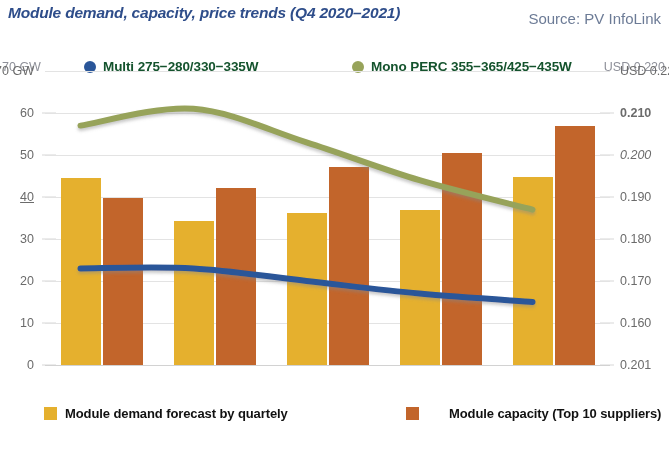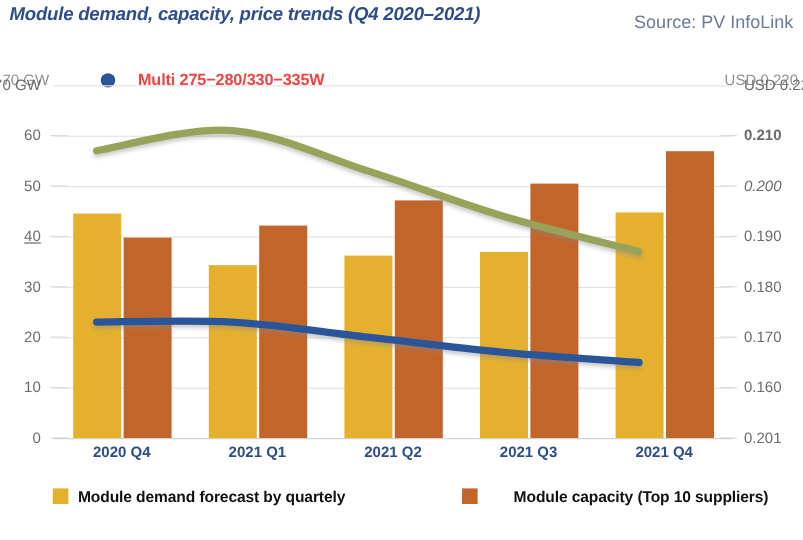--- a/index.html
+++ b/index.html
@@ -26,21 +26,21 @@
   .axis-unit-left{
     position:absolute;left:2px;top:2px;font-size:12.5px;color:#8e9099;white-space:nowrap;
   }
   .axis-unit-right{
     position:absolute;right:4px;top:2px;font-size:12.5px;color:#8e9099;white-space:nowrap;
   }
   .tl-item{position:absolute;top:1px;display:flex;align-items:center;gap:7px;white-space:nowrap;}
   .tl-item.blue{left:84px;}
   .tl-item.green{left:352px;}
   .tl-dot{width:12px;height:12px;border-radius:50%;display:block;flex:none;}
-  .tl-label{font-size:13.5px;color:#ef4444;font-weight:600;letter-spacing:-0.1px;margin-left:12px;}
+  .tl-label{font-size:13.5px;color:#14532d;font-weight:600;letter-spacing:-0.1px;}
 
   
   .plot{position:absolute;left:45px;top:71px;width:565px;height:294px;}
   .gridline{position:absolute;left:0;width:100%;height:1px;background:#e3e3e3;}
   .gridline.base{background:#d2d2d2;}
 
   .ylabels-left,.ylabels-right{position:absolute;top:71px;height:294px;width:42px;}
   .ylabels-left{left:0px;}
   .ylabels-right{left:614px;width:55px;}
   .ytick{
@@ -67,41 +67,45 @@
   .xlabels{position:absolute;left:45px;top:370px;width:565px;height:22px;}
   .xlabel{
     position:absolute;top:0;font-size:12.5px;font-weight:bold;color:#2e4d8a;
     text-align:center;white-space:nowrap;transform:translateX(-50%);
   }
 
   
   .bottomlegend{position:absolute;left:0;top:406px;width:652px;height:28px;}
   .bl-item{position:absolute;top:0;display:flex;align-items:center;gap:8px;white-space:nowrap;}
   .bl-item.one{left:44px;}
-  .bl-item.two{left:385px;gap:30px;}
+  .bl-item.two{left:406px;gap:30px;}
   .bl-swatch{width:13px;height:13px;display:block;flex:none;}
   .bl-label{font-size:13px;color:#111;font-weight:600;letter-spacing:-0.1px;}
 </style>
 </head>
 <body>
 
 <div id="root">
 
   <div class="title">Module demand, capacity, price trends (Q4 2020–2021)</div>
   <div class="source">Source: PV InfoLink</div>
 
   <div class="toplegend">
     <div class="axis-unit-left">70 GW</div>
     <div class="axis-unit-right">USD 0.220</div>
 
     <div class="tl-item blue">
       <span class="tl-dot" style="background:#2a5699"></span>
       <span class="tl-label">Multi 275−280/330−335W</span>
     </div>
 
+    <div class="tl-item green">
+      <span class="tl-dot" style="background:#97a35a"></span>
+      <span class="tl-label">Mono PERC 355−365/425−435W</span>
+    </div>
   </div>
 
   <div class="ylabels-left" id="y-left">
       <div class="ytick-dash" style="top: 294px;"></div>
       <div class="ytick" style="top: 294px;">0</div>
       <div class="ytick-dash" style="top: 252px;"></div>
       <div class="ytick" style="top: 252px;">10</div>
       <div class="ytick-dash" style="top: 210px;"></div>
       <div class="ytick" style="top: 210px;">20</div>
       <div class="ytick-dash" style="top: 168px;"></div>
@@ -155,27 +159,20 @@
         <defs>
           <filter id="sh" x="-10%" y="-20%" width="130%" height="160%">
             <feDropShadow dx="0" dy="2.5" stdDeviation="1.6" flood-color="#888" flood-opacity="0.45"></feDropShadow>
           </filter>
         </defs>
         <path d="M35.5,197.4 C54.33333333333333,197.4 110.83333333333334,195.3 148.5,197.4 C186.16666666666666,199.5 223.83333333333334,205.8 261.5,210 C299.1666666666667,214.2 336.8333333333333,219.1 374.5,222.6 C412.1666666666667,226.1 468.6666666666667,229.6 487.5,231" fill="none" stroke="#2a5699" stroke-width="6" stroke-linecap="round" stroke-linejoin="round" filter="url(#sh)"></path>
         <path d="M35.5,54.6 C54.33333333333333,51.8 110.83333333333334,35 148.5,37.8 C186.16666666666666,40.599999999999994 223.83333333333334,59.50000000000001 261.5,71.4 C299.1666666666667,83.30000000000001 336.8333333333333,98 374.5,109.2 C412.1666666666667,120.4 468.6666666666667,133.7 487.5,138.6" fill="none" stroke="#97a35a" stroke-width="6" stroke-linecap="round" stroke-linejoin="round" filter="url(#sh)"></path>
       </svg>
   </div>
 
-  <div class="xlabels" id="xlabels">
-      <div class="xlabel" style="left: 56.5px;">2020 Q4</div>
-      <div class="xlabel" style="left: 169.5px;">2021 Q1</div>
-      <div class="xlabel" style="left: 282.5px;">2021 Q2</div>
-      <div class="xlabel" style="left: 395.5px;">2021 Q3</div>
-      <div class="xlabel" style="left: 508.5px;">2021 Q4</div>
-    </div>
 
   <div class="bottomlegend">
     <div class="bl-item one">
       <span class="bl-swatch" style="background:#e5b02e"></span>
       <span class="bl-label">Module demand forecast by quartely</span>
     </div>
     <div class="bl-item two">
       <span class="bl-swatch" style="background:#c2652b"></span>
       <span class="bl-label">Module capacity (Top 10 suppliers)</span>
     </div>

